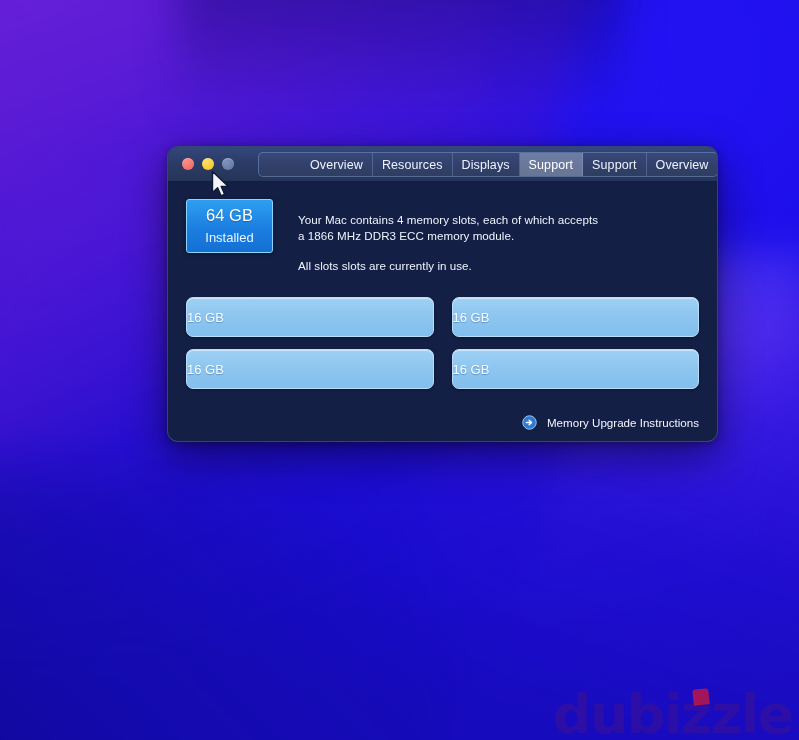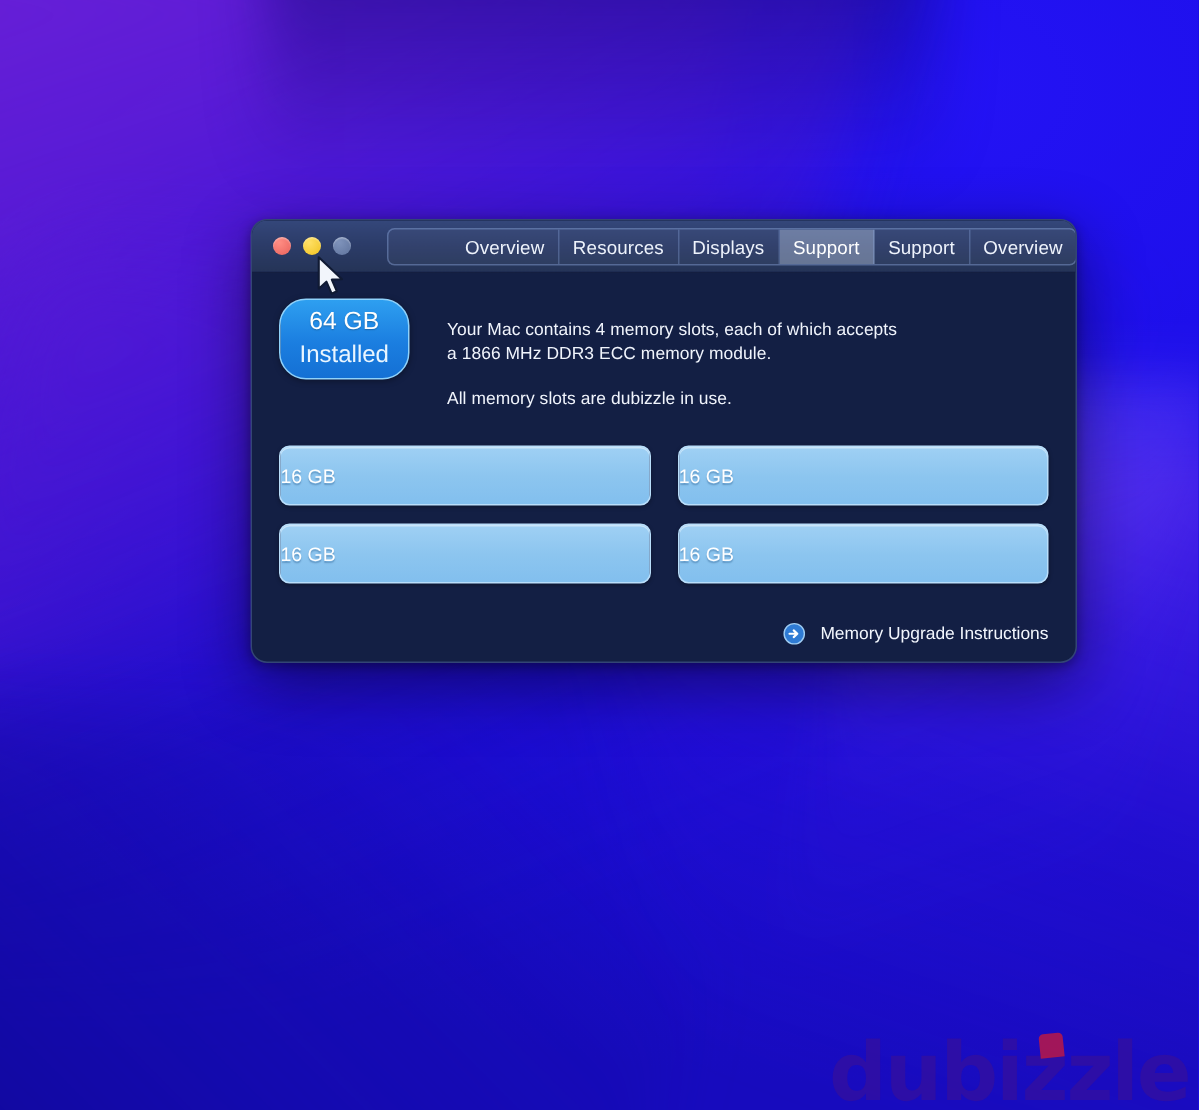--- a/index.html
+++ b/index.html
@@ -104,31 +104,31 @@
     background:rgba(215,230,250,.34);
     color:#ffffff;
   }
 
   #body-area { position:relative; height:261px; padding:14px 18px 0 18px; }
 
   
   .top-row { display:flex; gap:25px; }
   .installed-box {
     width:87px; height:54px;
-    border-radius:18px;
+    border-radius:3px;
     background:linear-gradient(180deg,#2e9ff0 0%,#1b7ee0 55%,#1470d4 100%);
     border:1.6px solid #8fd2fb;
     display:flex; flex-direction:column;
     align-items:center; justify-content:center;
     box-shadow:0 1px 4px rgba(0,0,0,.35);
     flex:0 0 auto;
     margin-top:3px;
   }
   .installed-size { font-size:16.5px; color:#fff; font-weight:400; line-height:1.05; text-shadow:0 1px 1px rgba(0,0,0,.25); }
-  .installed-label { font-size:16px; color:#eaf6ff; margin-top:5px; }
+  .installed-label { font-size:13px; color:#eaf6ff; margin-top:5px; }
 
   .desc { padding-top:4px; }
   .desc p {
     color:#f0f4fc; font-size:11.6px; line-height:1.42;
     max-width:305px; letter-spacing:.05px;margin-top:12px;
   }
   .desc p.second { margin-top:13px; }
 
   
   .slots {
@@ -202,21 +202,21 @@
 
   <div id="body-area">
 
     <div class="top-row">
       <div class="installed-box">
         <div class="installed-size">64 GB</div>
         <div class="installed-label">Installed</div>
       </div>
       <div class="desc">
         <p>Your Mac contains 4 memory slots, each of which accepts a 1866 MHz DDR3 ECC memory module.</p>
-        <p class="second">All memory slots are dubizzle in use.</p>
+        <p class="second">All slots slots are currently in use.</p>
       </div>
     </div>
 
     <div class="slots">
       <div class="slot">
         <span class="slot-label">16 GB</span>
       </div>
       <div class="slot">
         <span class="slot-label">16 GB</span>
       </div>

